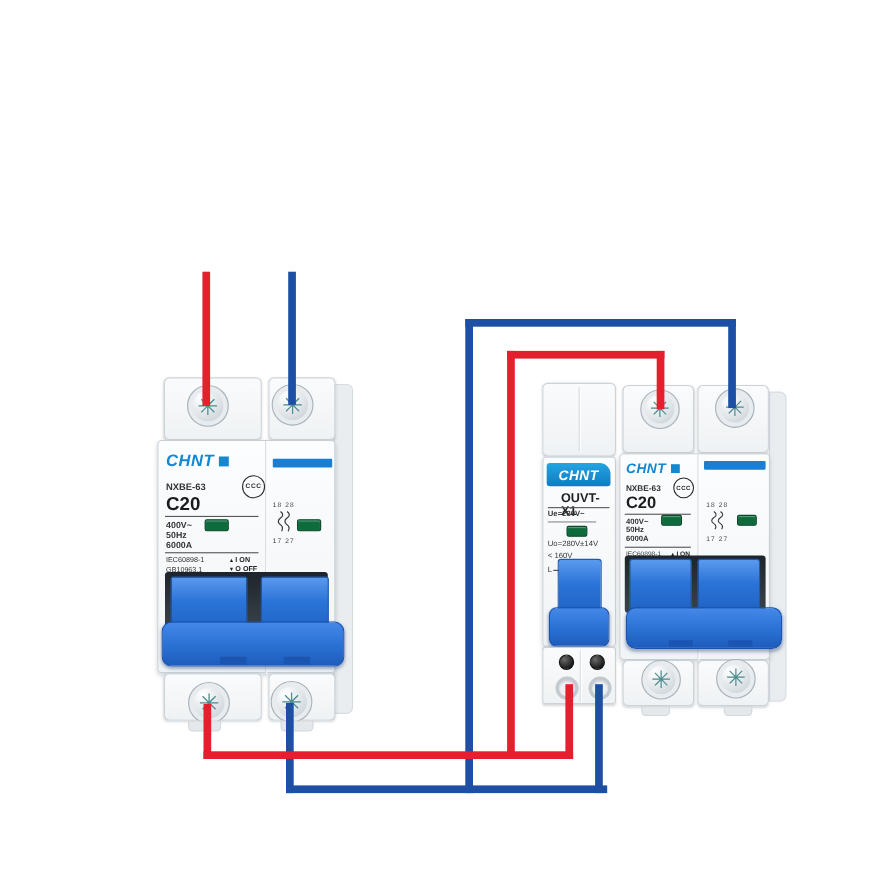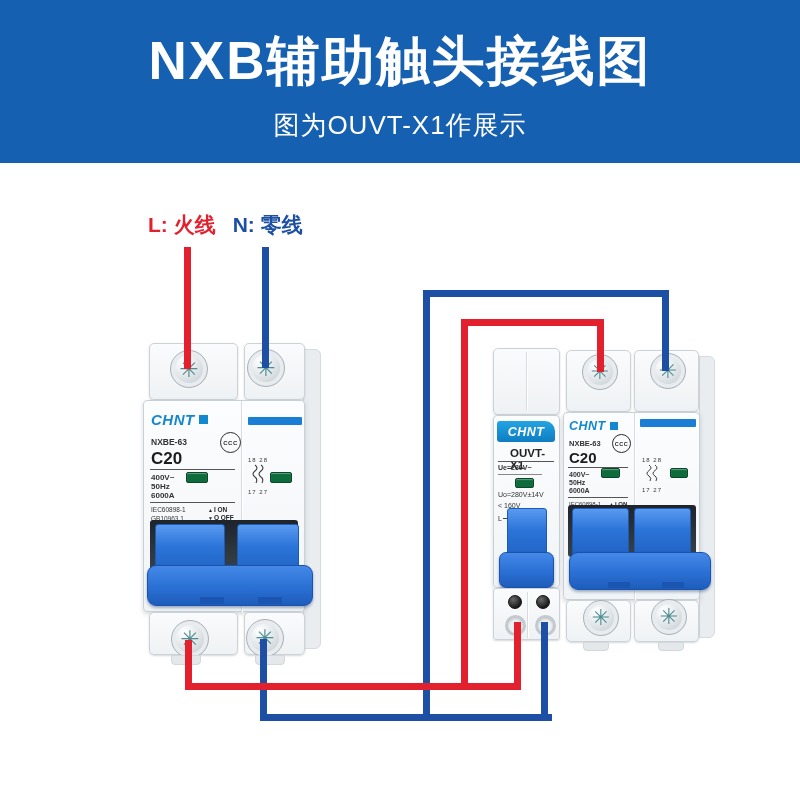--- a/index.html
+++ b/index.html
@@ -45,29 +45,21 @@
   .hole{position:absolute;border-radius:50%;background:#eef1f3;border:3px solid #c2c9cf;box-sizing:border-box;box-shadow:inset 0 1px 2px rgba(0,0,0,.18);}
   .lnrow{position:absolute;display:flex;align-items:center;font-size:7px;color:#333;}
   .lnrow .dash{width:7px;height:1px;background:#444;margin:0 1px;}
   .lnrow .ubox{border:1px solid #444;font-size:6px;padding:0 2px;line-height:8px;color:#333;}
 </style>
 </head>
 <body>
 
 <div class="page">
 
-  <div class="hdr">
-    <h1>NXB辅助触头接线图</h1>
-    <div class="sub">图为OUVT-X1作展示</div>
-  </div>
-
-  <div class="legend">
-    <span class="live">L: 火线</span>
-    <span class="neutral">N: 零线</span>
-  </div>
+
 
   <div class="unit" style="left:143px;top:343px;width:179px;height:322px;">
     <div class="sideface" style="left:160px;top:6px;width:18px;height:300px;"></div>
     <div class="blk" style="left:6px;top:0;width:89px;height:57px;"></div>
     <div class="blk" style="left:101px;top:0;width:61px;height:57px;"></div>
     <div class="screw" style="left:27px;top:7px;width:38px;height:38px;font-size:23px;">
         <span>✳</span>
       </div>
     <div class="screw" style="left:104px;top:6px;width:38px;height:38px;font-size:23px;">
         <span>✳</span>

